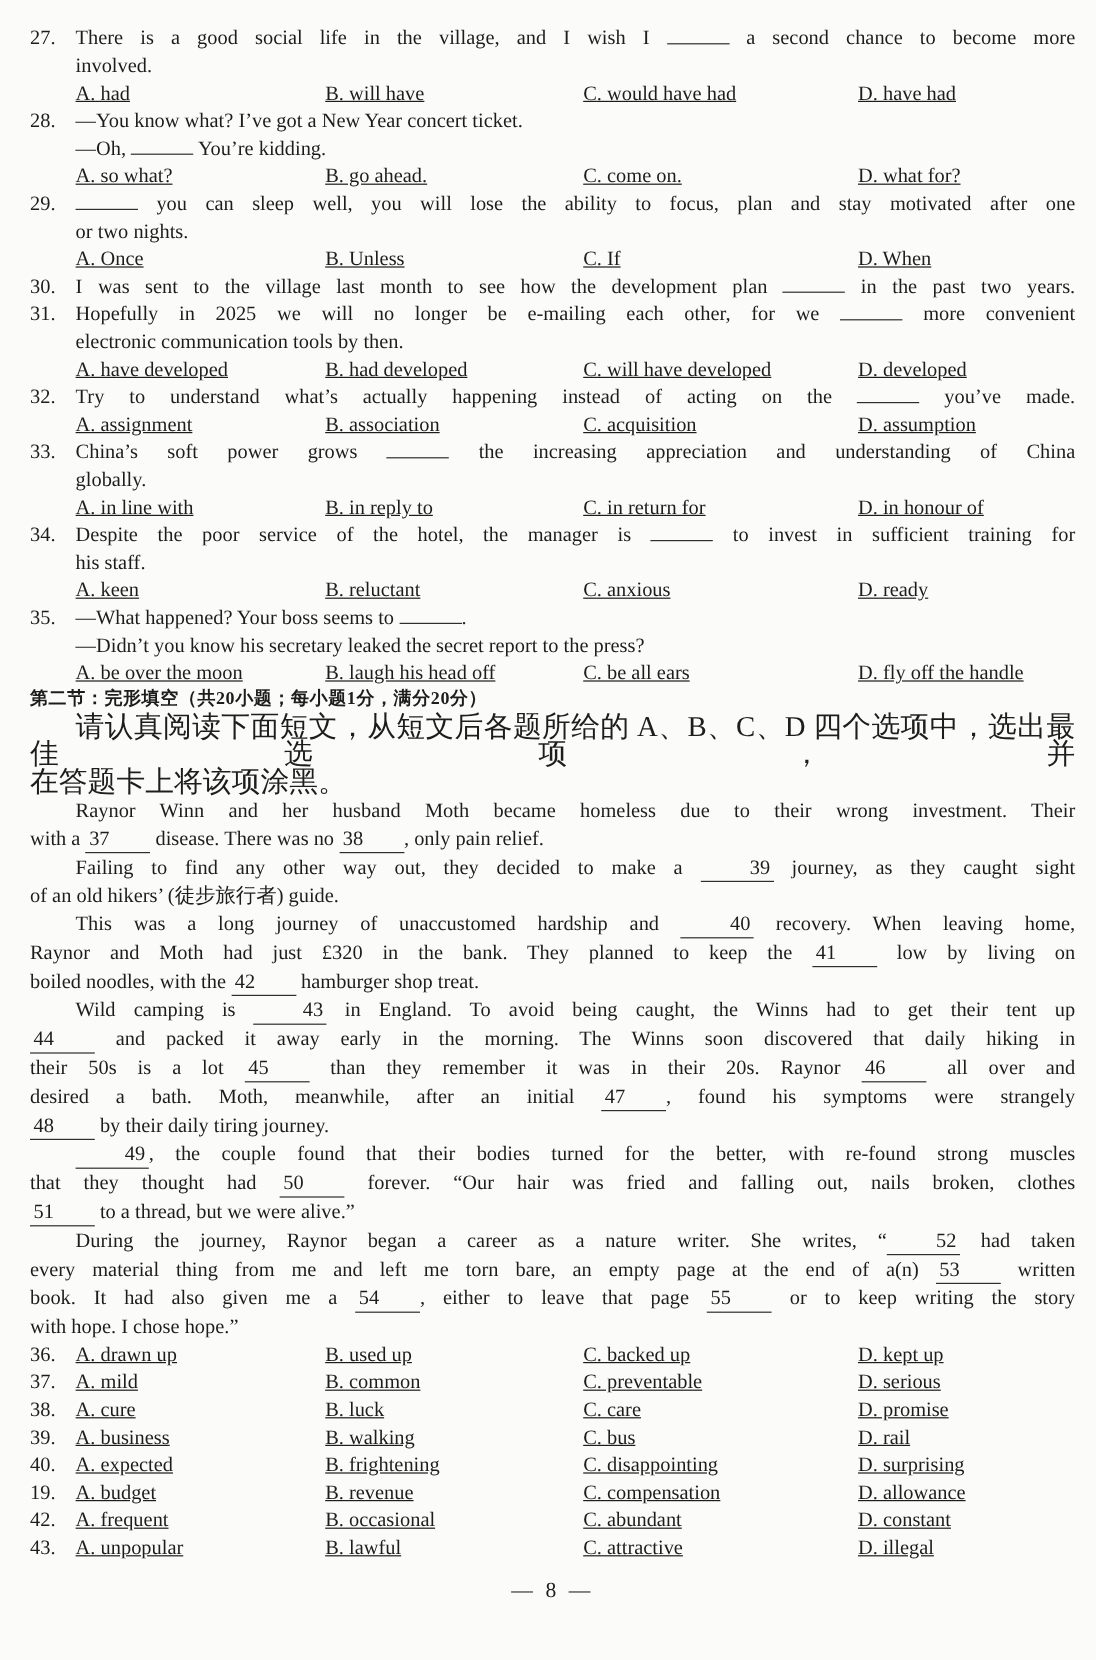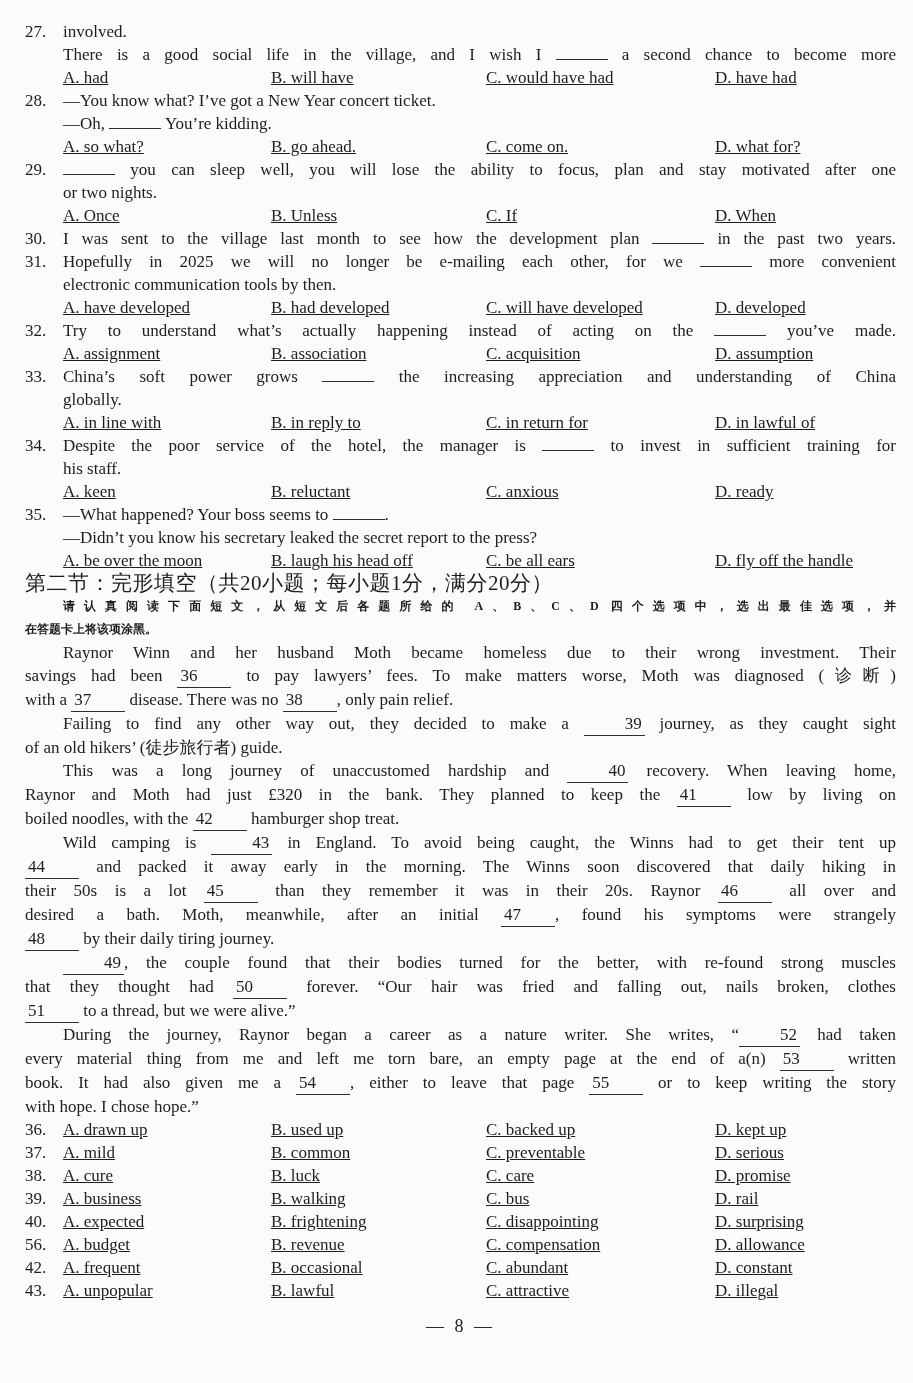--- a/index.html
+++ b/index.html
@@ -23,37 +23,37 @@
   .opt{white-space:nowrap;}
   .blank{
     display:inline-block;width:52px;height:15px;
     border-bottom:1.5px solid #2e2e2e;
   }
   .blank-num{
     display:inline-block;min-width:48px;text-align:center;
     border-bottom:1.5px solid #2e2e2e;padding:0 3px;
   }
   .heading{
-    font-weight:normal;font-size:21px;line-height:23px;
+    font-weight:bold;font-size:15px;line-height:23px;
     letter-spacing:.5px;
   }
-  .instr .ln{font-weight:bold;font-size:12px;}
+  .instr .ln{font-weight:normal;font-size:24px;}
   .footer{margin-top:13px;text-align:center;font-size:18px;letter-spacing:3px;line-height:23px;}
 </style>
 </head>
 <body>
 
 <div class="content">
 
   <div>
 
     <div class="q">
       <span class="qnum">27.</span>
+      <div class="ln">There is a good social life in the village, and I wish I <span class="blank"></span> a second chance to become more</div>
       <div class="ln last">involved.</div>
-      <div class="ln">There is a good social life in the village, and I wish I <span class="blank"></span> a second chance to become more</div>
       <div class="opts c4">
         <span class="opt">A. had</span>
         <span class="opt">B. will have</span>
         <span class="opt">C. would have had</span>
         <span class="opt">D. have had</span>
       </div>
     </div>
 
     <div class="q">
       <span class="qnum">28.</span>
@@ -108,21 +108,21 @@
     </div>
 
     <div class="q">
       <span class="qnum">33.</span>
       <div class="ln">China’s soft power grows <span class="blank"></span> the increasing appreciation and understanding of China</div>
       <div class="ln last">globally.</div>
       <div class="opts c4">
         <span class="opt">A. in line with</span>
         <span class="opt">B. in reply to</span>
         <span class="opt">C. in return for</span>
-        <span class="opt">D. in lawful of</span>
+        <span class="opt">D. in honour of</span>
       </div>
     </div>
 
     <div class="q">
       <span class="qnum">34.</span>
       <div class="ln">Despite the poor service of the hotel, the manager is <span class="blank"></span> to invest in sufficient training for</div>
       <div class="ln last">his staff.</div>
       <div class="opts c4">
         <span class="opt">A. keen</span>
         <span class="opt">B. reluctant</span>
@@ -150,21 +150,20 @@
     <div class="heading">第二节：完形填空（共20小题；每小题1分，满分20分）</div>
 
     <div class="instr">
       <div class="ln ind">请认真阅读下面短文，从短文后各题所给的 A、B、C、D 四个选项中，选出最佳选项，并</div>
       <div class="ln last">在答题卡上将该项涂黑。</div>
     </div>
 
     <div>
       <div class="para">
         <div class="ln ind">Raynor Winn and her husband Moth became homeless due to their wrong investment. Their</div>
-        <div class="ln">savings had been <span class="blank-num">36</span> to pay lawyers’ fees. To make matters worse, Moth was diagnosed (诊断)</div>
         <div class="ln last">with a <span class="blank-num">37</span> disease. There was no <span class="blank-num">38</span>, only pain relief.</div>
       </div>
       <div class="para">
         <div class="ln ind">Failing to find any other way out, they decided to make a <span class="blank-num">39</span> journey, as they caught sight</div>
         <div class="ln last">of an old hikers’ (徒步旅行者) guide.</div>
       </div>
       <div class="para">
         <div class="ln ind">This was a long journey of unaccustomed hardship and <span class="blank-num">40</span> recovery. When leaving home,</div>
         <div class="ln">Raynor and Moth had just £320 in the bank. They planned to keep the <span class="blank-num">41</span> low by living on</div>
         <div class="ln last">boiled noodles, with the <span class="blank-num">42</span> hamburger shop treat.</div>
@@ -229,21 +228,21 @@
       <div class="q">
         <span class="qnum">40.</span>
         <div class="opts c4">
           <span class="opt">A. expected</span>
           <span class="opt">B. frightening</span>
           <span class="opt">C. disappointing</span>
           <span class="opt">D. surprising</span>
         </div>
       </div>
       <div class="q">
-        <span class="qnum">56.</span>
+        <span class="qnum">19.</span>
         <div class="opts c4">
           <span class="opt">A. budget</span>
           <span class="opt">B. revenue</span>
           <span class="opt">C. compensation</span>
           <span class="opt">D. allowance</span>
         </div>
       </div>
       <div class="q">
         <span class="qnum">42.</span>
         <div class="opts c4">

